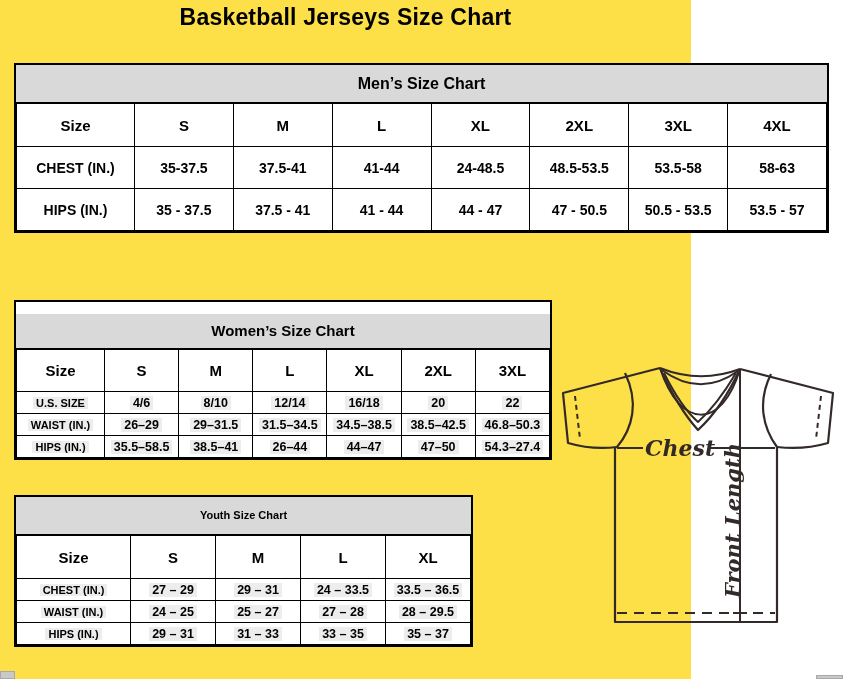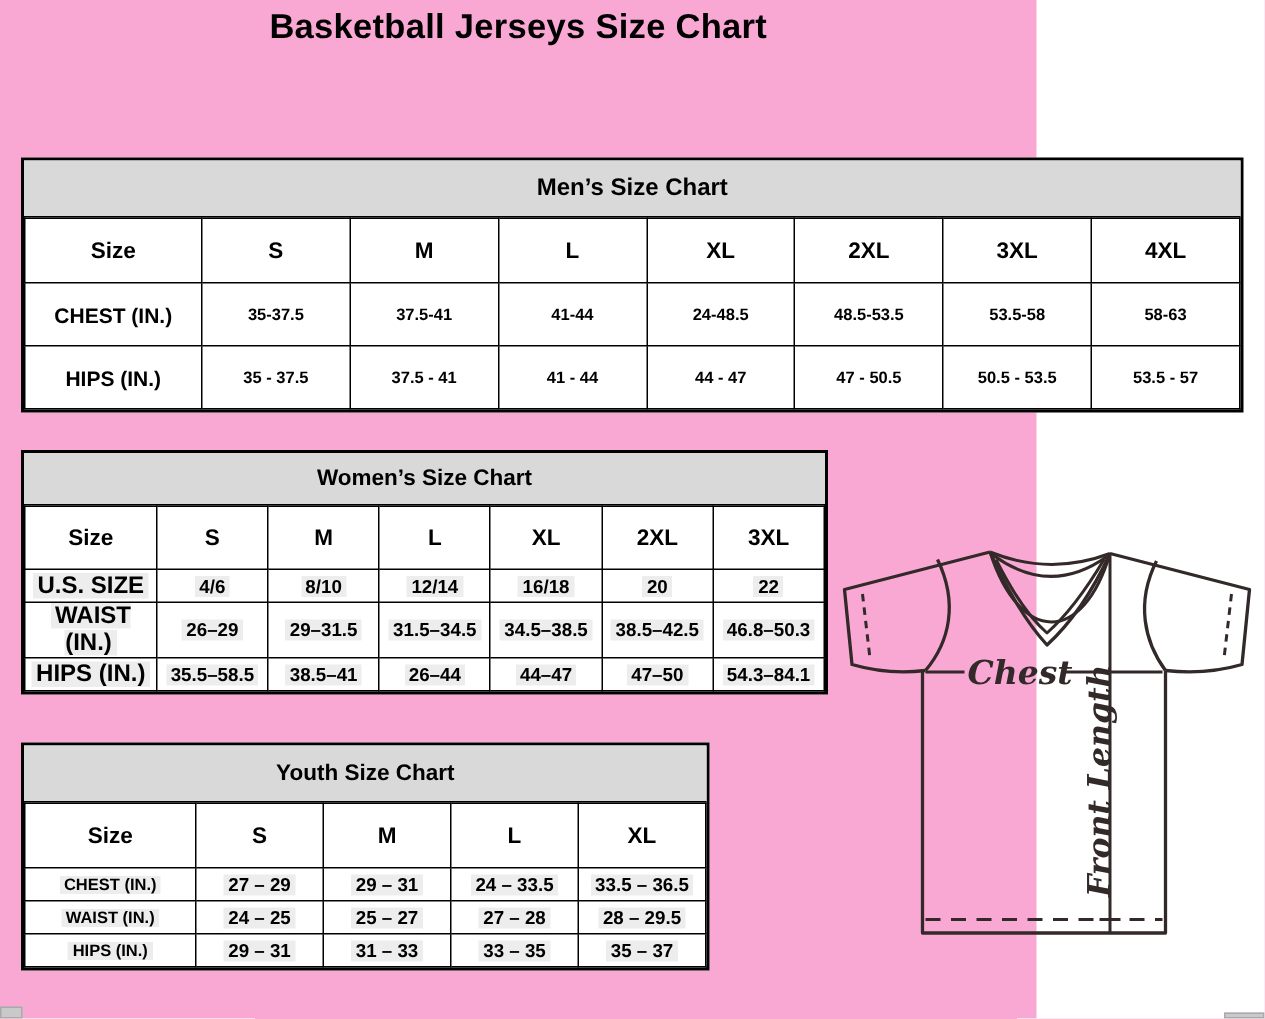--- a/index.html
+++ b/index.html
@@ -1,33 +1,33 @@
 <!DOCTYPE html>
 <html><head>
 <meta charset="utf-8">
 <style>
   html,body{margin:0;padding:0;background:#ffffff;width:843px;height:679px;overflow:hidden;
             font-family:"Liberation Sans",sans-serif;color:#000;}
-  .page{position:relative;width:691px;height:679px;background:#f9a8d4;text-decoration:underline;}
+  .page{position:relative;width:691px;height:679px;background:#fde047;text-decoration:underline;}
   .page-title{position:absolute;top:4px;left:0;width:100%;text-align:center;
               font-size:23px;font-weight:bold;letter-spacing:.2px;}
   .chart{position:absolute;border:2px solid #000;background:#fff;box-sizing:border-box;}
   .band{background:#d9d9d9;border-bottom:1px solid #000;text-align:center;font-weight:bold;}
-  #mens{left:14px;top:63px;width:815px;margin-top:42px;}
+  #mens{left:14px;top:63px;width:815px;}
   #mens .band{height:37px;line-height:37px;font-size:16px;}
   #womens{left:14px;top:300px;width:538px;}
-  #womens .band{height:34px;line-height:34px;font-size:15px;}
+  #womens .band{height:34px;line-height:34px;font-size:15px;margin-top:12px;}
   #youth{left:14px;top:495px;width:459px;}
-  #youth .band{height:37px;line-height:37px;font-size:15px;}
+  #youth .band{height:37px;line-height:37px;font-size:11px;}
   table{border-collapse:collapse;width:100%;table-layout:fixed;}
   th,td{border:1px solid #000;text-align:center;vertical-align:middle;padding:0;font-weight:bold;}
   #mens thead tr{height:43px;}  #mens tbody tr{height:42px;}
-  #mens thead th{font-size:15px;} #mens tbody th{font-size:14px;} #mens td{font-size:11px;}
+  #mens thead th{font-size:15px;} #mens tbody th{font-size:14px;} #mens td{font-size:14px;}
   #womens thead tr{height:42px;} #womens tbody tr{height:22px;}
-  #womens thead th{font-size:15px;} #womens tbody th{font-size:16px;} #womens td{font-size:12.5px;margin-left:21px;}
+  #womens thead th{font-size:15px;} #womens tbody th{font-size:11px;} #womens td{font-size:12.5px;margin-left:21px;}
   #youth thead tr{height:43px;} #youth tbody tr{height:22px;}
   #youth thead th{font-size:15px;} #youth tbody th{font-size:11px;} #youth td{font-size:12.5px;}
   .shaded .hl{background:#ededed;padding:0 3px;}
   .jersey{position:absolute;left:556px;top:360px;width:287px;height:285px;}
   .jersey text{font-family:"DejaVu Serif","Liberation Serif",serif;font-style:italic;font-weight:bold;}
   .sb-frag{position:absolute;background:#c9c9c9;border:1px solid #a9a9a9;box-sizing:border-box;}
   #sb-left{left:0;top:671px;width:15px;height:8px;}
   #sb-right{left:816px;top:675px;width:27px;height:4px;}
 </style>
 </head>
@@ -129,21 +129,21 @@
             <td><span class="hl">38.5–42.5</span></td>
             <td><span class="hl">46.8–50.3</span></td>
           </tr>
           <tr>
             <th><span class="hl">HIPS (IN.)</span></th>
             <td><span class="hl">35.5–58.5</span></td>
             <td><span class="hl">38.5–41</span></td>
             <td><span class="hl">26–44</span></td>
             <td><span class="hl">44–47</span></td>
             <td><span class="hl">47–50</span></td>
-            <td><span class="hl">54.3–84.1</span></td>
+            <td><span class="hl">54.3–27.4</span></td>
           </tr>
         </tbody>
       </table>
   </section>
 
   <section id="youth" class="chart shaded">
     <div class="band">Youth Size Chart</div>
     <table>
         <colgroup>
           <col style="width: 114px;">

